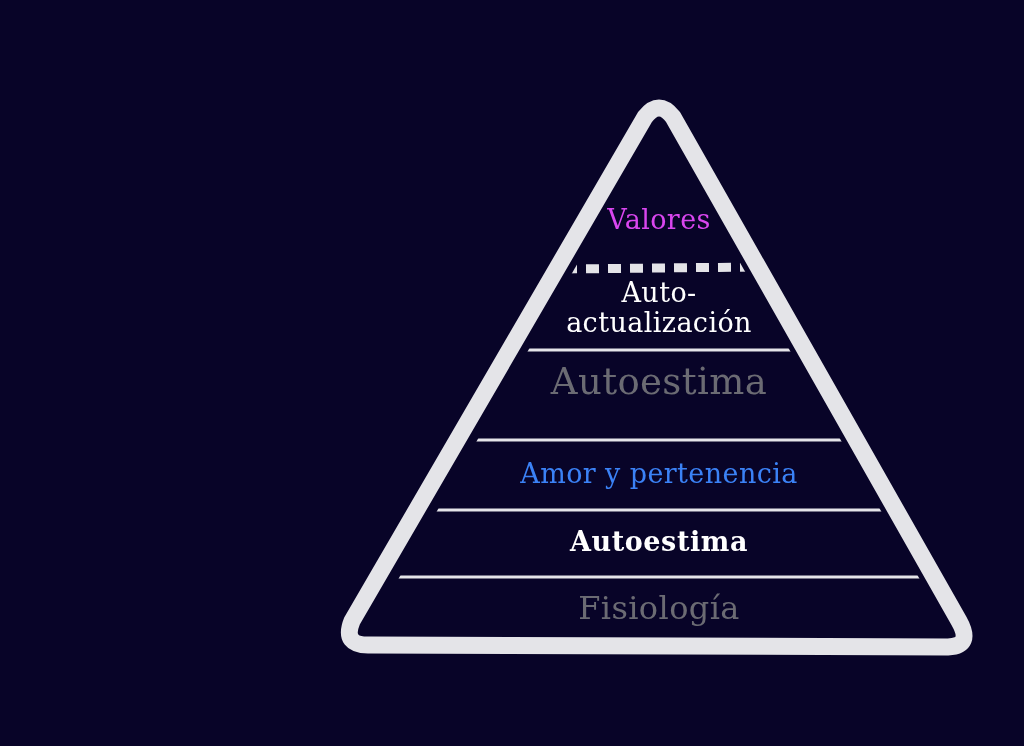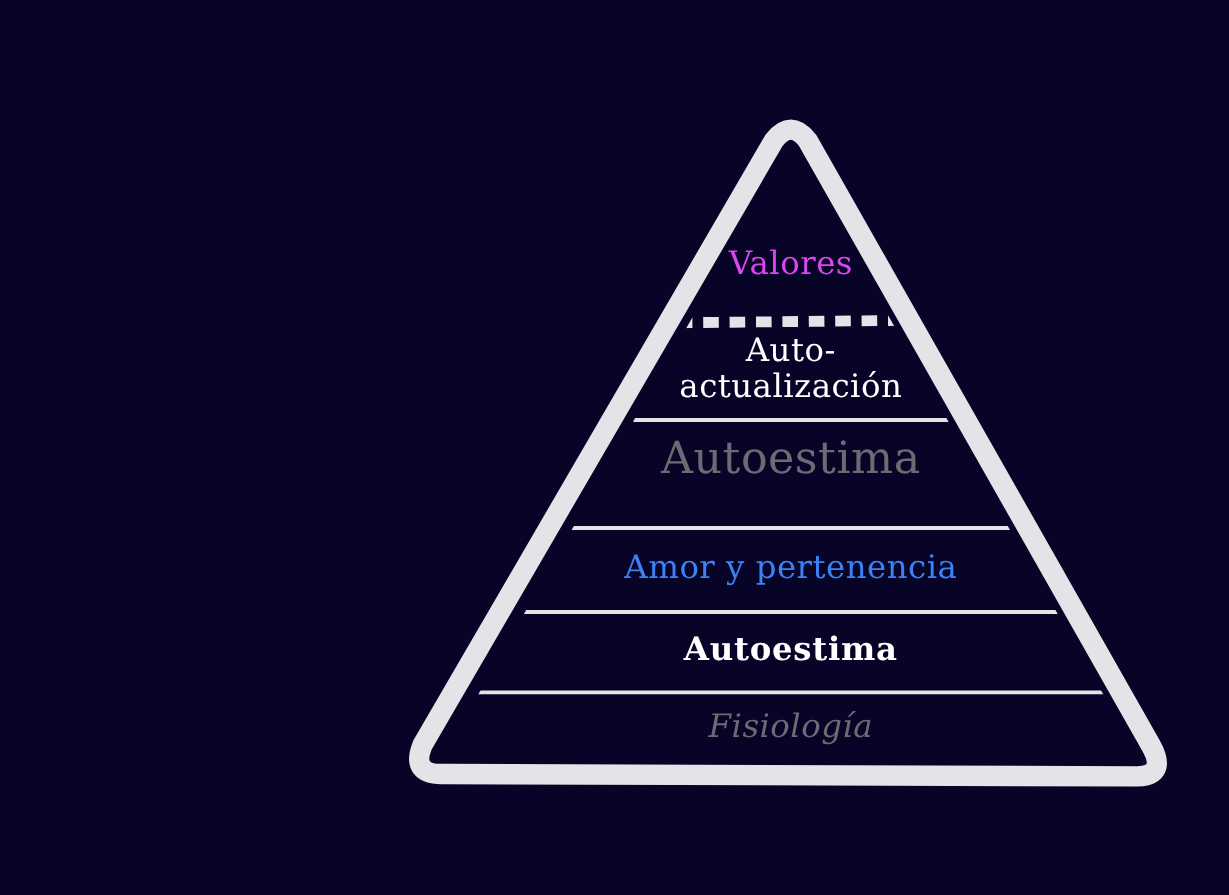--- a/index.html
+++ b/index.html
@@ -54,21 +54,21 @@
   #label-autoestima {
     left: 459px; top: 361px; width: 400px; font-size: 37px;
   }
   #label-amor {
     left: 409px; top: 459px; width: 500px; font-size: 27px;
   }
   #label-seguridad {
     left: 459px; top: 527px; width: 400px; font-size: 27px;
   }
   #label-fisiologia {
-    left: 459px; top: 591px; width: 400px; font-size: 27px; font-style: italic;
+    left: 459px; top: 591px; width: 400px; font-size: 32px;
   }
 </style>
 </head>
 <body style="background: rgb(8, 4, 40);">
 
 <div id="stage" style="background: rgb(8, 4, 40);">
 
   <svg id="pyramid-svg" viewBox="0 0 1024 746" xmlns="http://www.w3.org/2000/svg">
     <defs>
 

